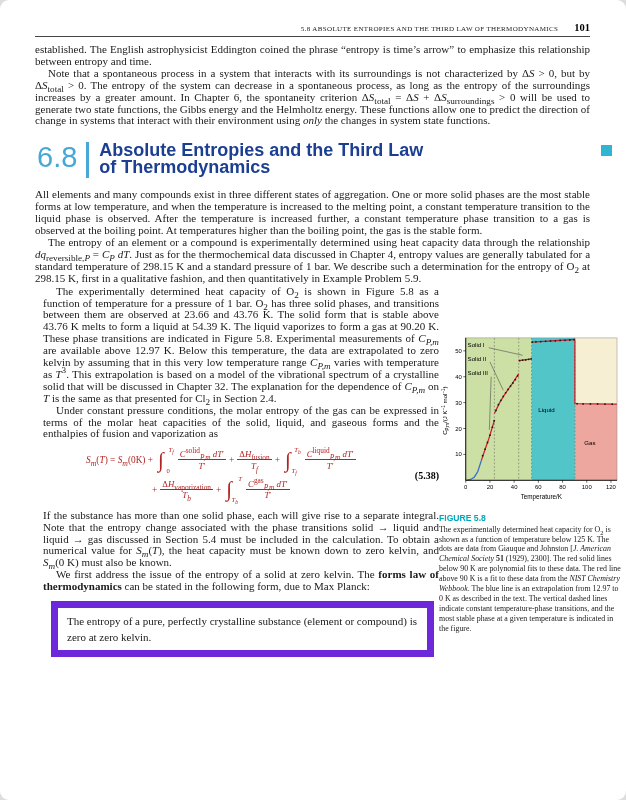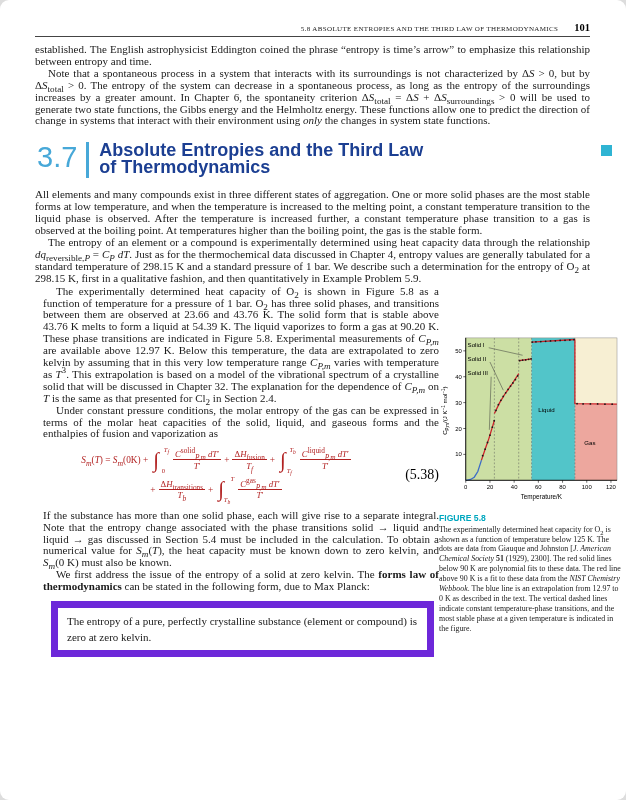--- a/index.html
+++ b/index.html
@@ -32,21 +32,21 @@
   .equation{display:flex;align-items:center;color:#b22222;font-size:9.3px;margin:9px 0 9px 0;}
   .eq-lines{flex:1;display:flex;flex-direction:column;align-items:center;gap:7px;}
   .eq-row{display:flex;align-items:center;gap:3px;white-space:nowrap;}
   .frac{display:inline-flex;flex-direction:column;align-items:center;font-size:8.8px;}
   .frac .num{padding:0 2px 0 2px;border-bottom:0.9px solid #b22222;line-height:1.15;}
   .frac .den{line-height:1.2;padding-top:0.5px;}
   .integral{position:relative;display:inline-block;padding:0 10px 0 1px;margin:0 1px;}
   .int-sign{font-size:21px;line-height:1;}
   .int-top{position:absolute;top:-4px;right:0;font-size:6.6px;}
   .int-bot{position:absolute;bottom:-3px;right:4px;font-size:6.6px;}
-  .eq-number{color:#000;font-weight:normal;font-size:14px;margin-left:16px;}
+  .eq-number{color:#000;font-weight:bold;font-size:10px;margin-left:16px;}
   
   .law-box{border:7px solid #6d28d9;padding:5px 9px;margin:8px 5px 0 8px;font-size:11px;line-height:16px;}
   sub,sup{line-height:0;}
 </style>
 </head>
 <body>
 
 <div class="page">
 
   <header>
@@ -56,21 +56,21 @@
     </div>
     <div class="header-rule"></div>
   </header>
 
   <main>
 
     <p class="body">established. The English astrophysicist Eddington coined the phrase “entropy is time’s arrow” to emphasize this relationship between entropy and time.</p>
     <p class="body indent">Note that a spontaneous process in a system that interacts with its surroundings is not characterized by Δ<i>S</i> &gt; 0, but by Δ<i>S</i><sub>total</sub> &gt; 0. The entropy of the system can decrease in a spontaneous process, as long as the entropy of the surroundings increases by a greater amount. In Chapter 6, the spontaneity criterion Δ<i>S</i><sub>total</sub> = Δ<i>S</i> + Δ<i>S</i><sub>surroundings</sub> &gt; 0 will be used to generate two state functions, the Gibbs energy and the Helmholtz energy. These functions allow one to predict the direction of change in systems that interact with their environment using <i>only</i> the changes in system state functions.</p>
 
     <div class="section-heading">
-      <div class="sec-num">3.7</div>
+      <div class="sec-num">6.8</div>
       <div class="sec-bar"></div>
       <h1 class="sec-title">Absolute Entropies and the Third Law of Thermodynamics</h1>
       <div class="sec-square"></div>
     </div>
 
     <p class="body">All elements and many compounds exist in three different states of aggregation. One or more solid phases are the most stable forms at low temperature, and when the temperature is increased to the melting point, a constant temperature transition to the liquid phase is observed. After the temperature is increased further, a constant temperature phase transition to a gas is observed at the boiling point. At temperatures higher than the boiling point, the gas is the stable form.</p>
     <p class="body indent">The entropy of an element or a compound is experimentally determined using heat capacity data through the relationship <i>dq</i><sub>reversible,<i>P</i></sub> = <i>C<sub>P</sub></i> <i>dT</i>. Just as for the thermochemical data discussed in Chapter 4, entropy values are generally tabulated for a standard temperature of 298.15 K and a standard pressure of 1 bar. We describe such a determination for the entropy of O<sub>2</sub> at 298.15 K, first in a qualitative fashion, and then quantitatively in Example Problem 5.9.</p>
 
     <div class="columns">
 
@@ -103,21 +103,21 @@
                 <span class="int-bot"><i>T<sub>f</sub></i></span>
               </span>
               <span class="frac">
                 <span class="num"><i>C</i><sup>liquid</sup><sub><i>P,m</i></sub> <i>dT</i>′</span>
                 <span class="den"><i>T</i>′</span>
               </span>
             </div>
             <div class="eq-row">
               <span>+</span>
               <span class="frac">
-                <span class="num">Δ<i>H</i><sub>transitions</sub></span>
+                <span class="num">Δ<i>H</i><sub>vaporization</sub></span>
                 <span class="den"><i>T<sub>b</sub></i></span>
               </span>
               <span>+</span>
               <span class="integral">
                 <span class="int-sign">∫</span>
                 <span class="int-top"><i>T</i></span>
                 <span class="int-bot"><i>T<sub>b</sub></i></span>
               </span>
               <span class="frac">
                 <span class="num"><i>C</i><sup>gas</sup><sub><i>P,m</i></sub> <i>dT</i>′</span>

